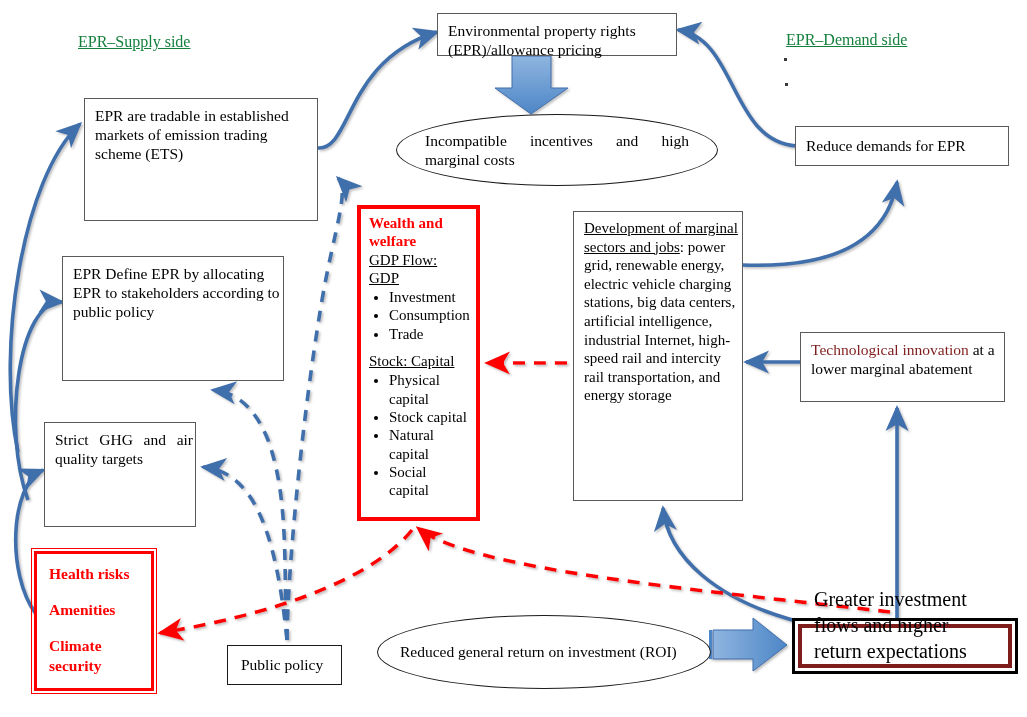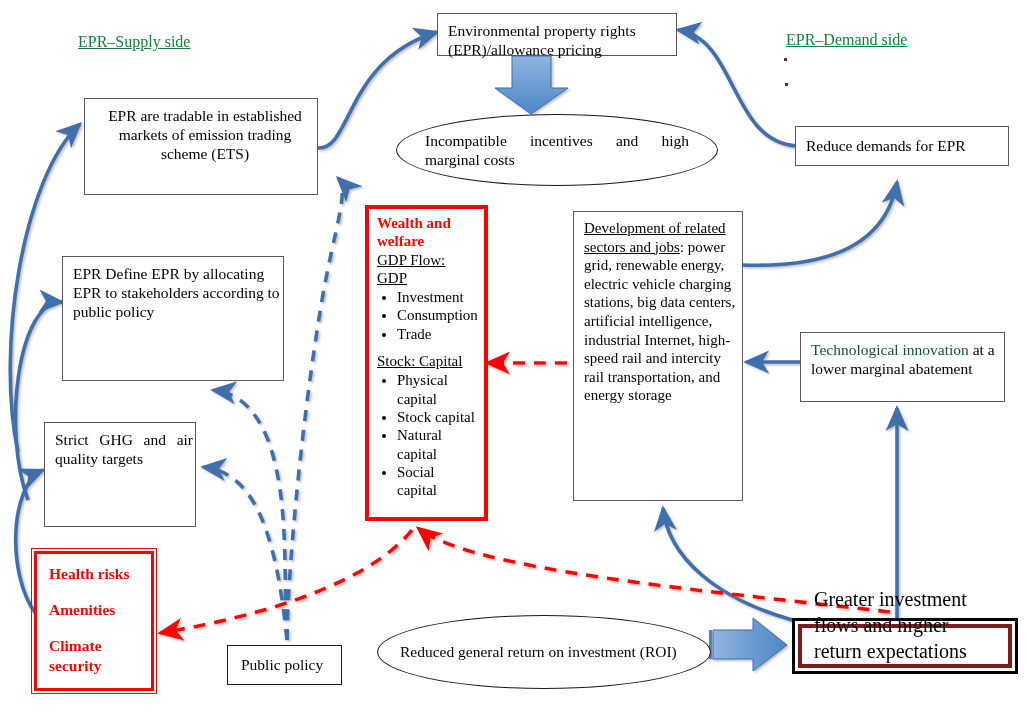--- a/index.html
+++ b/index.html
@@ -78,21 +78,21 @@
   }
   .dblbox .inner{
     border:4px solid #7f1d1d;
     height:100%;
     box-sizing:border-box;
     display:flex;align-items:flex-end;
     padding:0 12px;
     font-size:20px;line-height:1.3;
   }
   .u{text-decoration:underline;}
-  .blue{color:#14532d;}
+  .blue{color:#7f1d1d;}
   .dot{position:absolute;width:3px;height:3px;background:#3a3a3a;}
   .justify{text-align:justify;}
 </style>
 </head>
 <body>
 
 <div id="stage">
 
   <svg class="layer">
     <defs>
@@ -159,21 +159,21 @@
       <path d="M713,630 L753,630 L753,618 L787,645 L753,671 L753,659 L713,659 z" fill="url(#bag2)" stroke="#3f6fac" stroke-width="1"></path>
       <path d="M709,630 L712,630 L712,659 L709,659 z" fill="#4d86c6"></path>
     </g>
   </svg>
 
   <div class="node heading" style="left:78px;top:33px;">EPR–Supply side</div>
   <div class="node heading" style="left:786px;top:31px;">EPR–Demand side</div>
   <div class="dot" style="left:784px;top:58px;"></div>
   <div class="dot" style="left:785px;top:83px;"></div>
 
-  <div class="node box" style="left:84px;top:98px;width:234px;height:97px;text-align:center;">
+  <div class="node box" style="left:84px;top:98px;width:234px;height:123px;">
     <span>EPR are tradable in established markets of emission trading scheme (ETS)</span>
   </div>
 
   <div class="node box" style="left:437px;top:13px;width:240px;height:43px;">
     <span>Environmental property rights (EPR)/allowance pricing</span>
   </div>
 
   <div class="node box" style="left:795px;top:126px;width:214px;height:40px;padding-top:9px;">
     <span>Reduce demands for EPR</span>
   </div>
@@ -198,28 +198,28 @@
     <span>Reduced general return on investment (ROI)</span>
   </div>
 
   <div class="node dblbox" style="left:792px;top:618px;width:226px;height:56px;">
     <div class="inner">
       <span>Greater investment flows and higher return expectations</span>
     </div>
   </div>
 
   <div class="node box" style="left:573px;top:211px;width:170px;height:290px;font-size:15px;">
-    <span class="u">Development of related sectors and jobs</span><span>: power grid, renewable energy, electric vehicle charging stations, big data centers, artificial intelligence, industrial Internet, high-speed rail and intercity rail transportation, and energy storage</span>
+    <span class="u">Development of marginal sectors and jobs</span><span>: power grid, renewable energy, electric vehicle charging stations, big data centers, artificial intelligence, industrial Internet, high-speed rail and intercity rail transportation, and energy storage</span>
   </div>
 
   <div class="node box" style="left:800px;top:332px;width:205px;height:70px;">
     <span class="blue">Technological innovation</span><span> at a lower marginal abatement</span>
   </div>
 
-  <div class="node redbox" style="left:357px;top:205px;width:123px;height:316px;margin-left:8px;">
+  <div class="node redbox" style="left:357px;top:205px;width:123px;height:316px;">
     <div class="title">Wealth and welfare</div>
     <div class="sub">GDP   Flow: GDP</div>
     <ul>
       <li>Investment</li>
       <li>Consumption</li>
       <li>Trade</li>
     </ul>
     <div class="gap"></div>
     <div class="sub">Stock: Capital</div>
     <ul>

